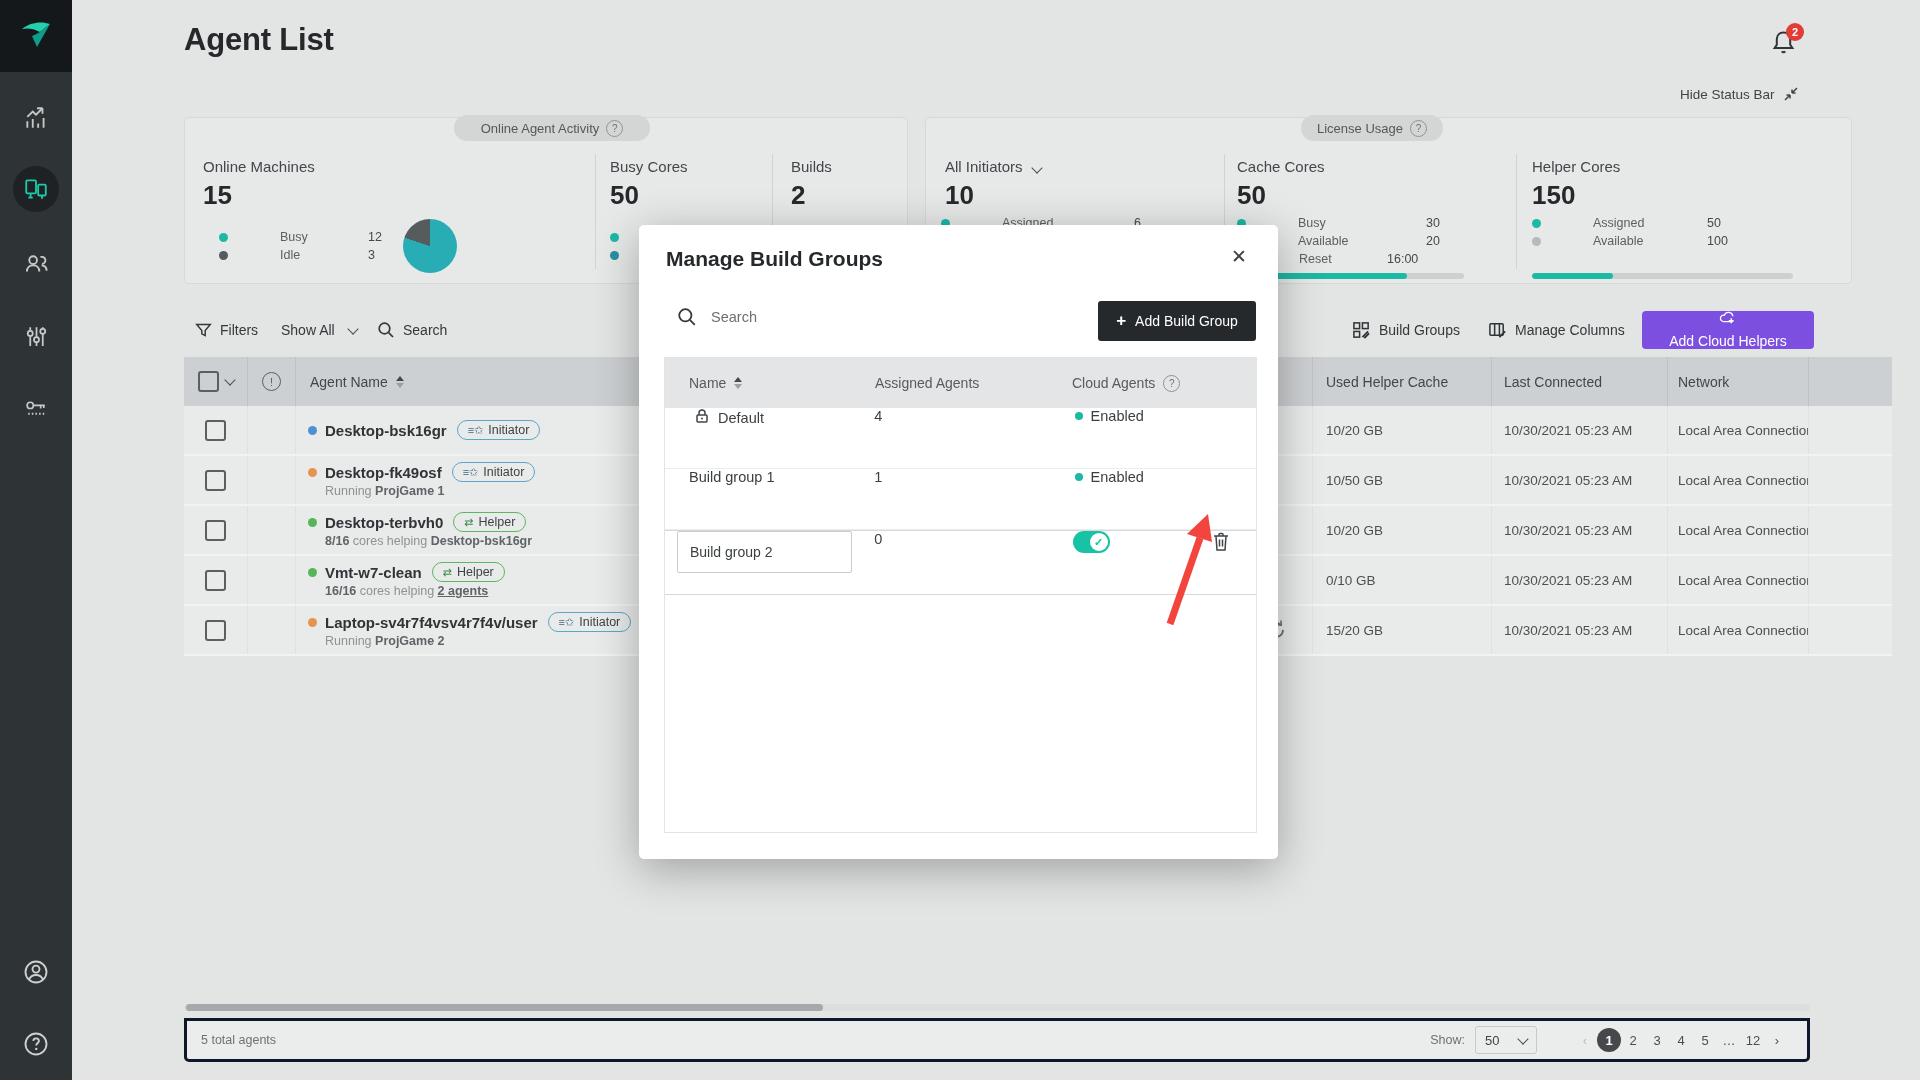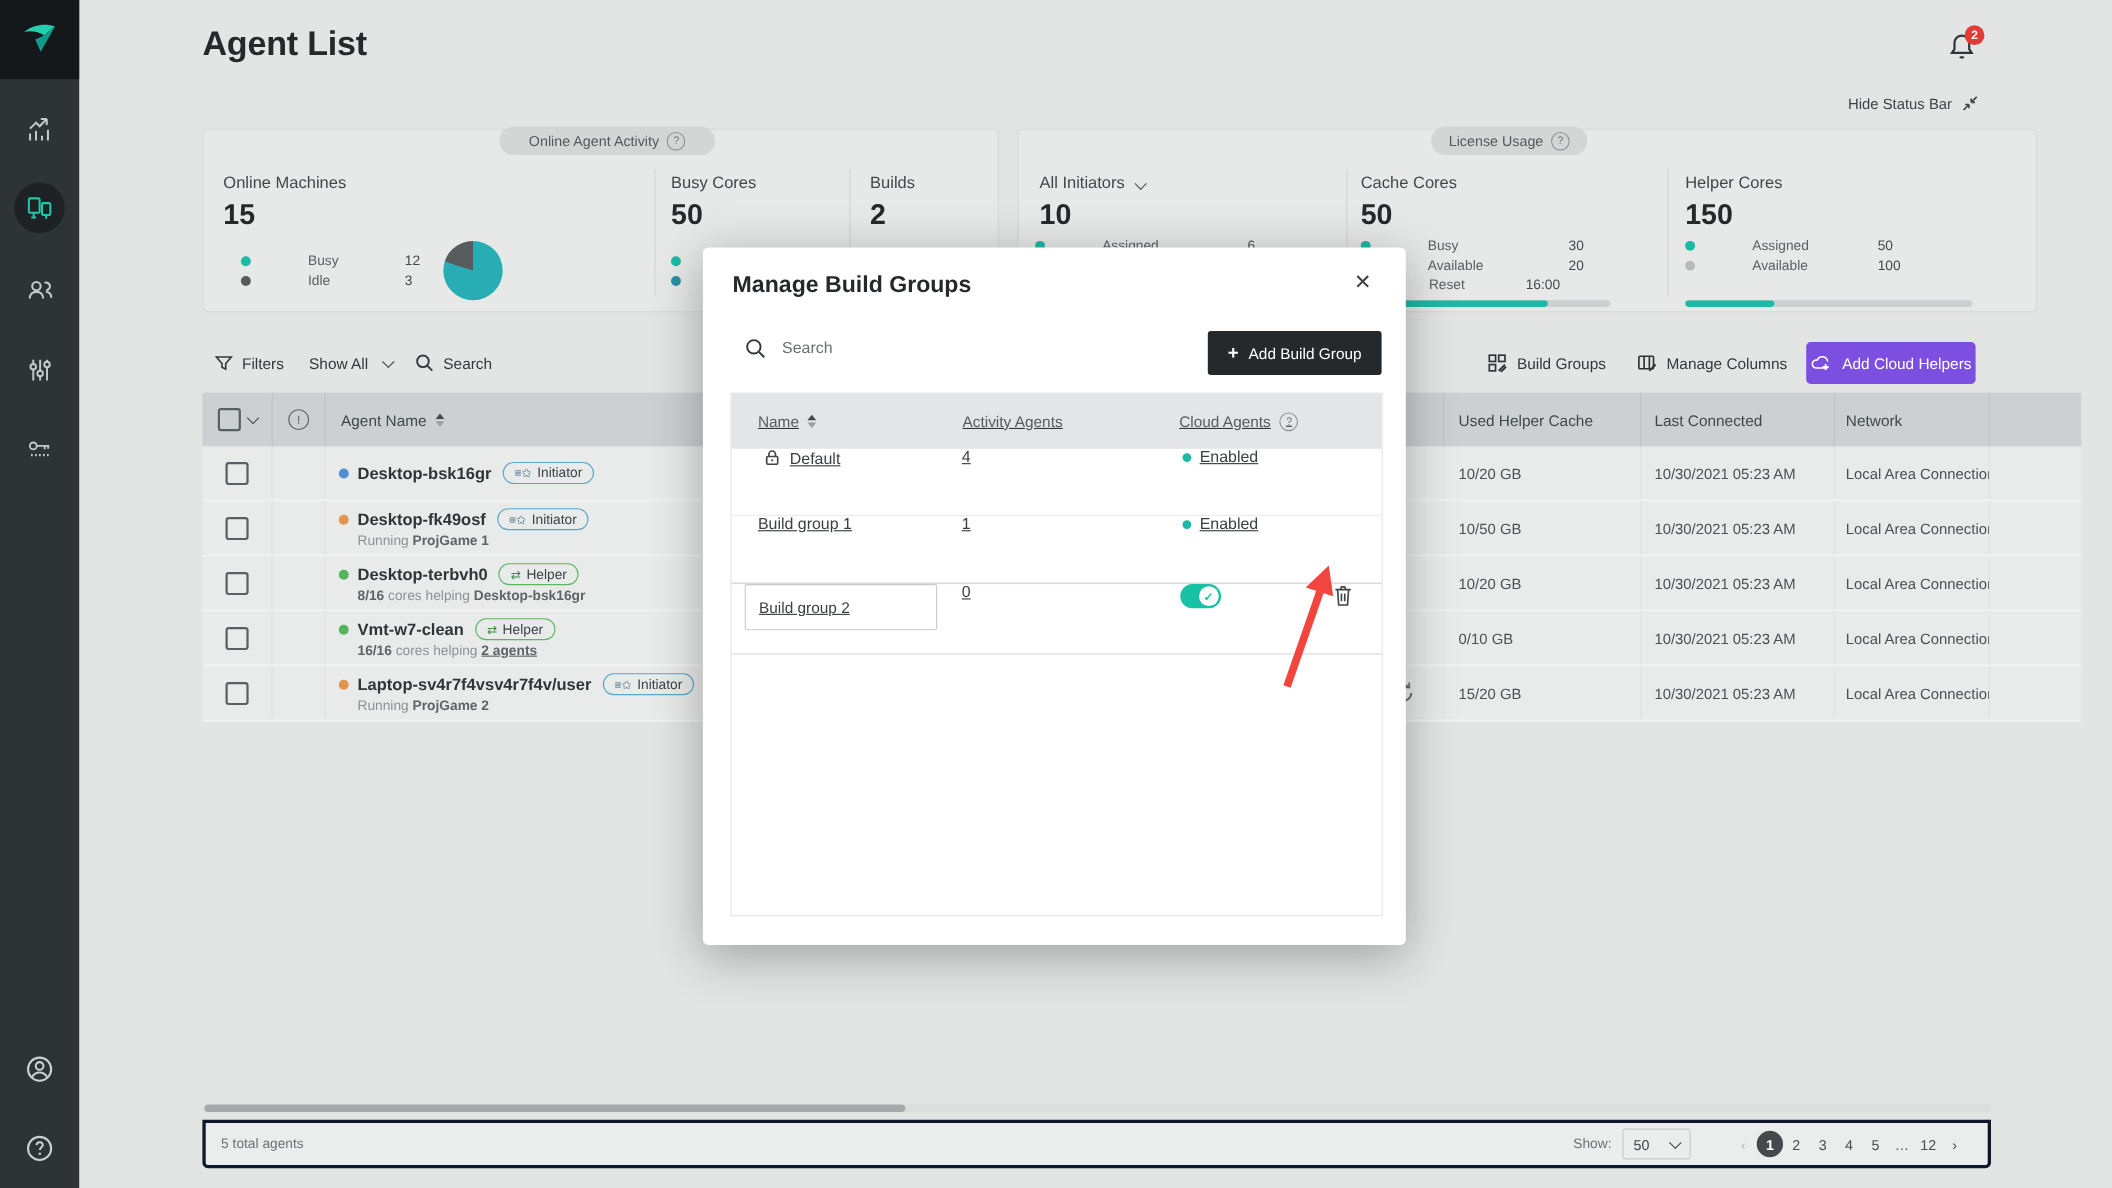--- a/index.html
+++ b/index.html
@@ -50,23 +50,23 @@
   .dot-lgray{background:#b6babb;}
   .pie{position:absolute;left:218px;top:101px;width:54px;height:54px;border-radius:50%;}
   .bar{position:absolute;height:6px;background:#cdd0d1;border-radius:3px;overflow:hidden;}
   .bar-fill{height:100%;background:#1cb9a5;border-radius:3px;}
   .chev{display:inline-block;width:7px;height:7px;border-right:1.6px solid #4a4f52;
         border-bottom:1.6px solid #4a4f52;transform:rotate(45deg);margin:-3px 0 0 6px;}
 
   
   .tb-item{position:absolute;top:318px;display:flex;align-items:center;gap:8px;font-size:14px;
            color:#33383b;cursor:pointer;height:24px;}
-  .btn-purple{position:absolute;left:1642px;top:311px;width:154px;height:38px;background:#7c4fe0;
+  .btn-purple{position:absolute;left:1642px;top:311px;width:172px;height:38px;background:#7c4fe0;
            border-radius:4px;color:#fff;font-size:14px;display:flex;align-items:center;
-           justify-content:center;gap:9px;cursor:pointer;}
+           justify-content:center;gap:9px;cursor:pointer;flex-direction:column;}
 
   
   .atable{position:absolute;left:184px;top:357px;width:1708px;}
   .t-head{display:flex;height:49px;background:#cdd0d2;align-items:center;font-size:14px;color:#42474a;}
   .t-head .cell{height:100%;display:flex;align-items:center;border-right:1px solid #bfc2c3;box-sizing:border-box;}
   .t-row{display:flex;height:48px;background:#e9eaea;border-bottom:2px solid #f2f3f3;}
   .t-row .cell{height:100%;border-right:1px solid #e0e1e1;box-sizing:border-box;display:flex;
                align-items:center;font-size:13.5px;color:#4b5053;}
   .c-cb{width:64px;justify-content:center;}
   .c-al{width:48px;justify-content:center;}
@@ -123,21 +123,21 @@
   .modal-close{position:absolute;left:592px;top:20px;font-size:19px;color:#3c4043;cursor:pointer;}
   .m-search{position:absolute;left:38px;top:82px;display:flex;align-items:center;gap:12px;}
   .m-search input{border:none;outline:none;font-size:14.5px;font-family:"Liberation Sans",sans-serif;
                   color:#3a3f42;width:250px;background:transparent;}
   .m-search input::placeholder{color:#6a7073;}
   .btn-dark{position:absolute;left:459px;top:76px;width:158px;height:40px;background:#26292c;
             border-radius:3px;color:#fff;font-size:14px;display:flex;align-items:center;
             justify-content:center;gap:9px;cursor:pointer;}
   .btn-dark .plus{font-size:17px;font-weight:bold;}
   .mtable{position:absolute;left:25px;top:132px;width:593px;height:476px;border:1px solid #e2e3e4;
-          box-sizing:border-box;text-decoration:underline;}
+          box-sizing:border-box;}
   .m-head{display:flex;height:50px;background:#e3e5e6;align-items:center;font-size:14px;color:#565c5f;}
   .m-row{display:flex;height:60px;align-items:flex-start;border-bottom:1px solid #ececec;font-size:14.5px;color:#3a3f42;}
   .m-row-edit{height:63px;border-top:1px solid #d8d9da;border-bottom:1px solid #d8d9da;}
   .m-cell{display:flex;align-items:center;box-sizing:border-box;}
   .mc-name{width:210px;padding-left:24px;}
   .mc-agents{width:197px;}
   .mc-cloud{width:119px;}
   .mc-act{width:67px;justify-content:flex-start;padding-left:22px;}
   .mc-name.locked{padding-left:30px;gap:9px;}
   .mc-cloud .dot{margin:0 8px 0 4px;width:8px;height:8px;}
@@ -585,21 +585,21 @@
     <div class="mtable">
       <div class="m-head">
         <div class="m-cell mc-name">
           <span>Name</span>
           <span class="sorters">
               <span class="car-up"></span>
               <span class="car-dn"></span>
             </span>
         </div>
         <div class="m-cell mc-agents">
-          <span>Activity Agents</span>
+          <span>Assigned Agents</span>
         </div>
         <div class="m-cell mc-cloud" style="gap:8px;">
           <span>Cloud Agents</span>
           <span class="q-ic">?</span>
         </div>
       </div>
       <div id="modal-rows">
           <div class="m-row">
             <div class="m-cell mc-name locked">
               <span class="lock"><svg width="14" height="16" viewBox="0 0 14 16" fill="none" stroke="#3f4548" stroke-width="1.5">

